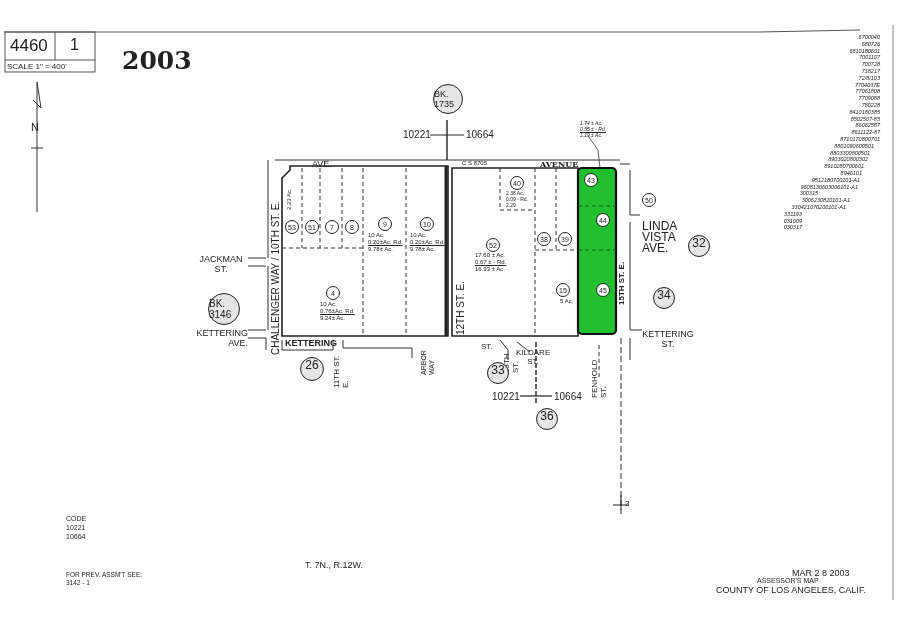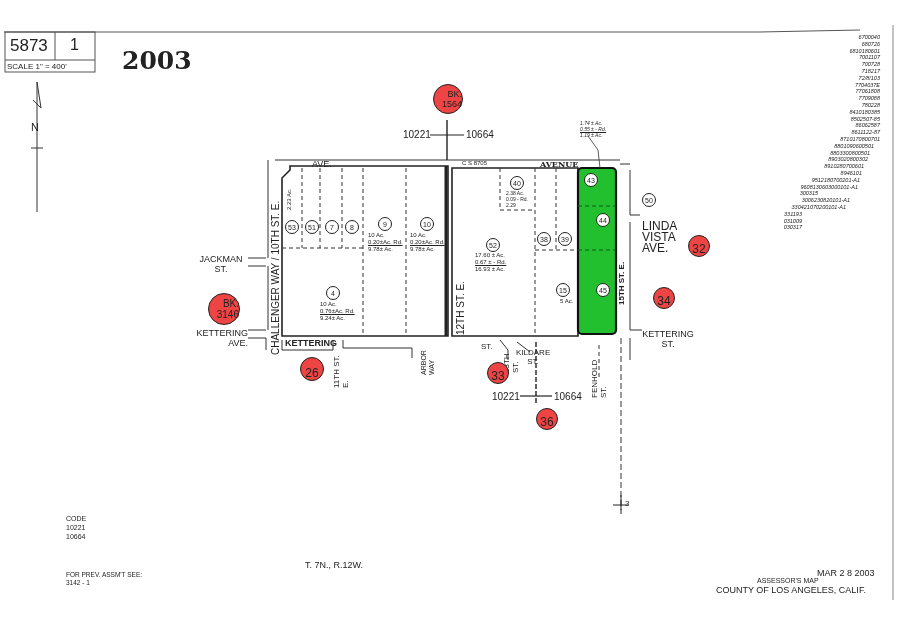--- a/index.html
+++ b/index.html
@@ -3,22 +3,22 @@
 <meta charset="utf-8">
 <style>
   html, body { margin: 0; padding: 0; background: #ffffff; }
   body { width: 900px; height: 617px; position: relative; overflow: hidden;
          font-family: "Liberation Sans", sans-serif; color: #222; }
   .abs { position: absolute; }
   .txt { position: absolute; white-space: nowrap; color: #222; }
   .sm { font-size: 8px; }
   .md { font-size: 10px; }
   .circ { position: absolute; border: 1.5px solid #222; border-radius: 50%;
-          display: flex; align-items: flex-end; justify-content: center;
-          font-size: 12px; background: #ef4444; }
+          display: flex; align-items: flex-start; justify-content: center;
+          font-size: 12px; background: #e5e5e5; }
   .pcirc { position: absolute; border: 1px solid #222; border-radius: 50%;
            display: flex; align-items: center; justify-content: center;
            font-size: 7px; background: #fff; width: 12px; height: 12px; }
   .vtext { position: absolute; white-space: nowrap; transform-origin: left top;
            transform: rotate(-90deg); color: #222; }
   svg { position: absolute; left: 0; top: 0; }
 </style>
 </head>
 <body>
 
@@ -98,30 +98,30 @@
 
   <line x1="536" y1="342" x2="536" y2="405" stroke="#222" stroke-width="1.4" stroke-dasharray="5,2"></line>
   <line x1="520" y1="396" x2="552" y2="396" stroke="#222" stroke-width="1.2"></line>
 
   <line x1="621" y1="495" x2="621" y2="514" stroke="#222" stroke-width="1"></line>
   <line x1="613" y1="505" x2="628" y2="505" stroke="#222" stroke-width="1"></line>
 
   <polyline points="588,136 598,150 600,168" fill="none" stroke="#333" stroke-width="0.8"></polyline>
 </svg>
 
-<div class="txt" style="left:10px;top:36px;font-size:17px;">5873</div>
+<div class="txt" style="left:10px;top:36px;font-size:17px;">4460</div>
 <div class="txt" style="left:70px;top:36px;font-size:16px;">1</div>
 <div class="txt" style="left:7px;top:62px;font-size:8px;">SCALE 1" = 400'</div>
 <div class="txt" style="left:122px;top:46px;font-size:25px;font-weight:bold;font-family:'DejaVu Serif',serif;">2003</div>
 
 <div class="txt" style="left:31px;top:121px;font-size:11px;">N</div>
 
 <div class="circ" style="left:433px;top:84px;width:28px;height:28px;font-size:9px;flex-direction:column;line-height:10px;">
   <span>BK.</span>
-  <span>1564</span>
+  <span>1735</span>
 </div>
 <div class="circ" style="left:208px;top:293px;width:30px;height:30px;font-size:10px;flex-direction:column;line-height:11px;">
   <span>BK.</span>
   <span>3146</span>
 </div>
 
 <div class="txt md" style="left:403px;top:129px;">10221</div>
 <div class="txt md" style="left:466px;top:129px;">10664</div>
 <div class="txt md" style="left:492px;top:391px;">10221</div>
 <div class="txt md" style="left:554px;top:391px;">10664</div>
@@ -237,15 +237,15 @@
   <div>CODE</div>
   <div>10221</div>
   <div>10664</div>
 </div>
 <div class="abs" style="left:66px;top:571px;font-size:6.5px;line-height:8px;">
   <div>FOR PREV. ASSM'T SEE:</div>
   <div>3142 - 1</div>
 </div>
 <div class="txt" style="left:305px;top:560px;font-size:9px;">T. 7N., R.12W.</div>
 <div class="txt" style="left:625px;top:499px;font-size:8px;">3</div>
-<div class="txt" style="left:792px;top:568px;font-size:9px;margin-left:25px;">MAR 2 8 2003</div>
+<div class="txt" style="left:792px;top:568px;font-size:9px;">MAR 2 8 2003</div>
 <div class="txt" style="left:757px;top:577px;font-size:7px;">ASSESSOR'S MAP</div>
 <div class="txt" style="left:716px;top:585px;font-size:9px;">COUNTY OF LOS ANGELES, CALIF.</div>
 
 </body></html>

